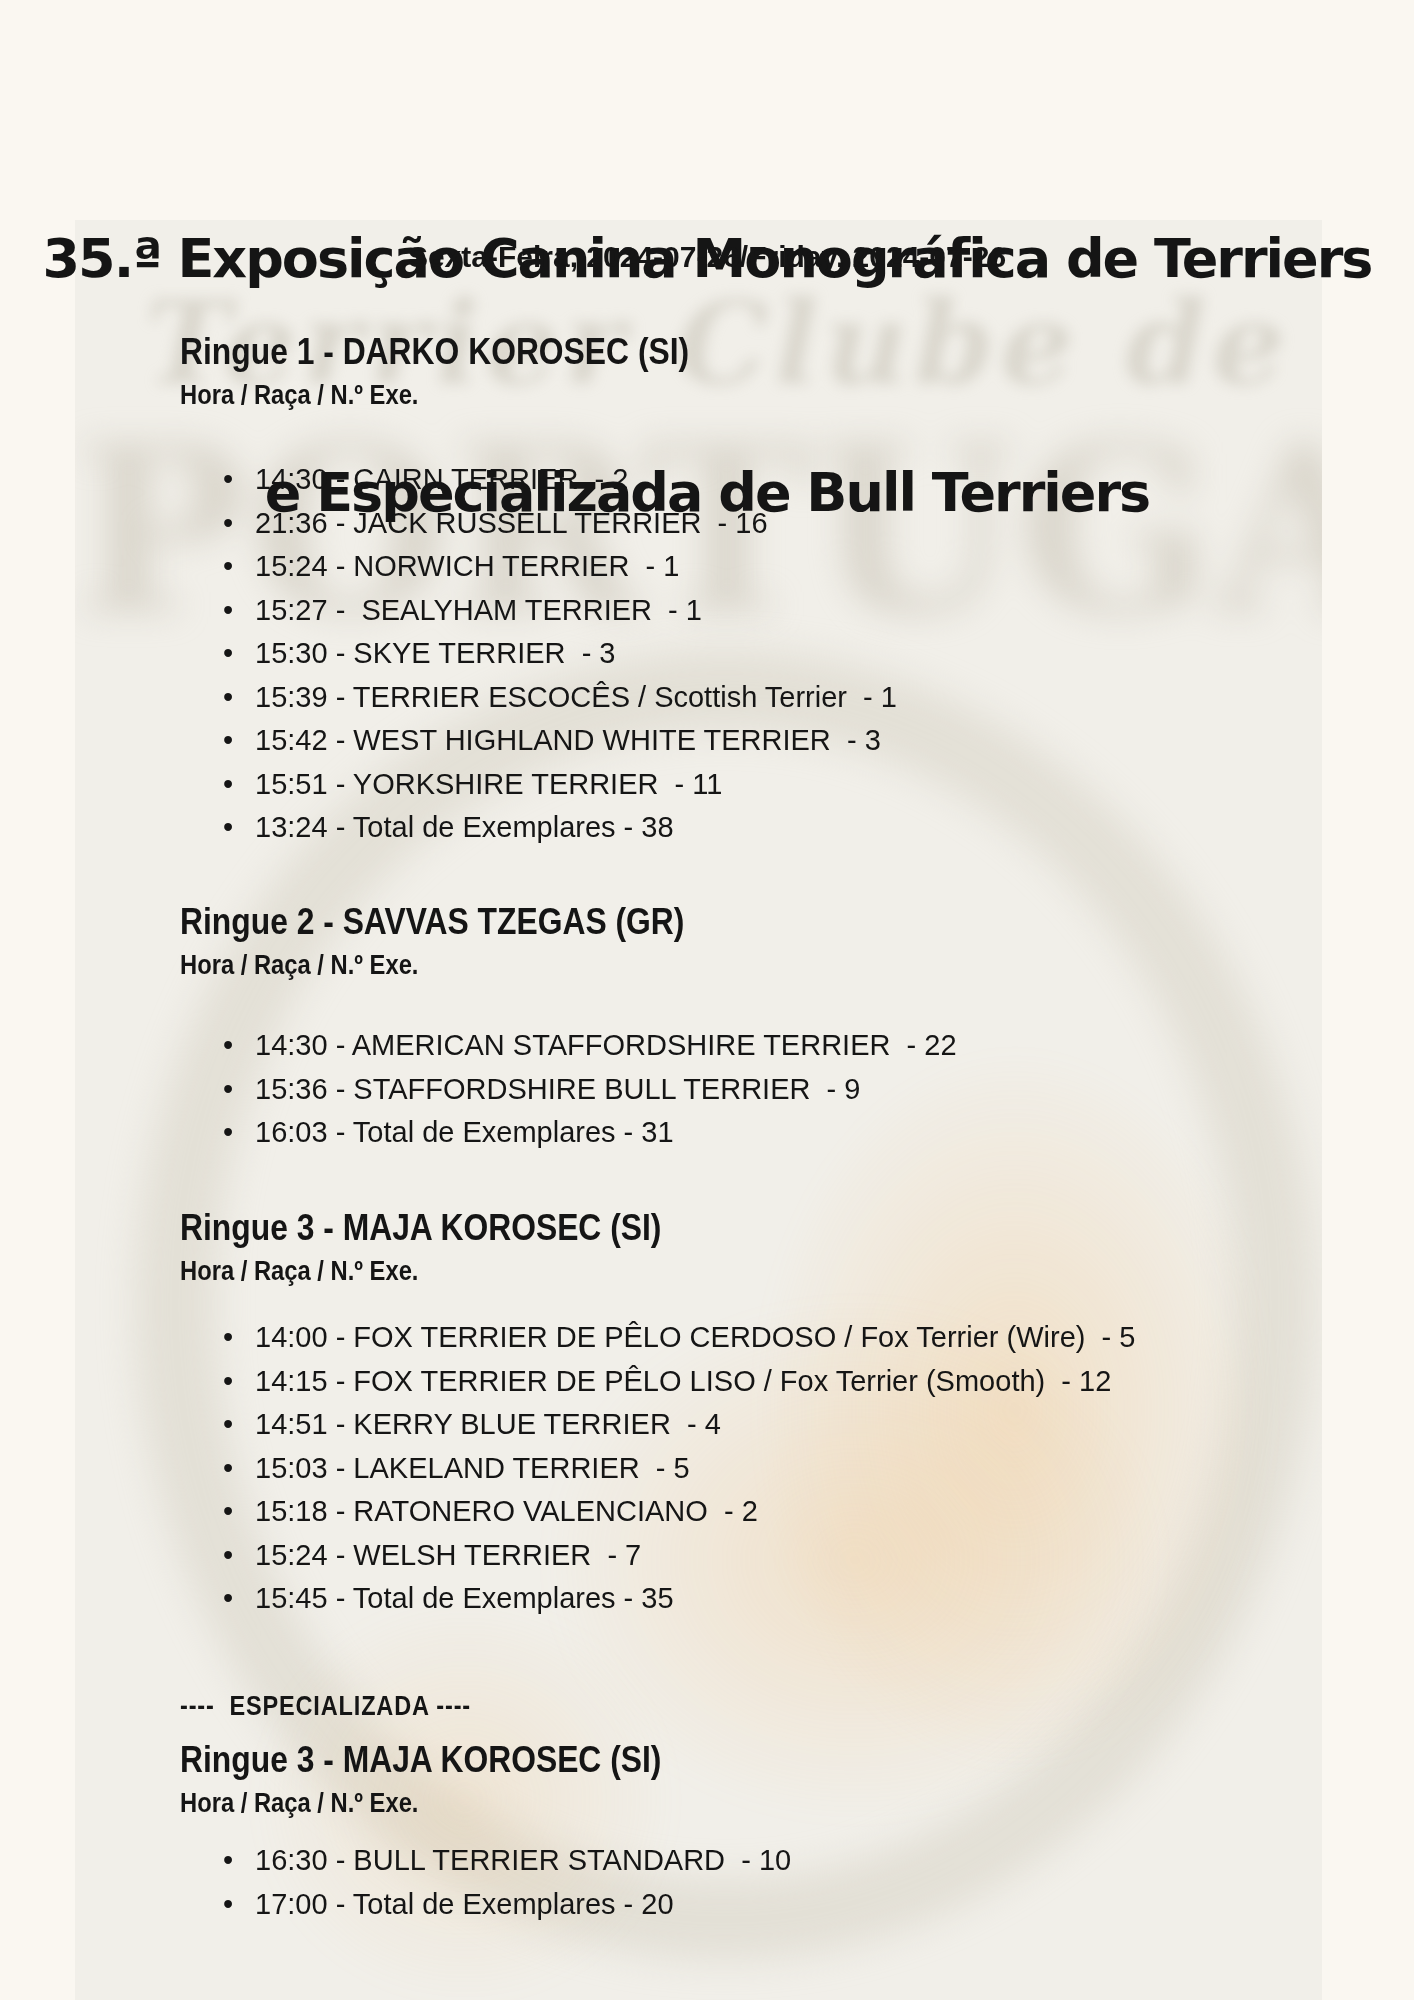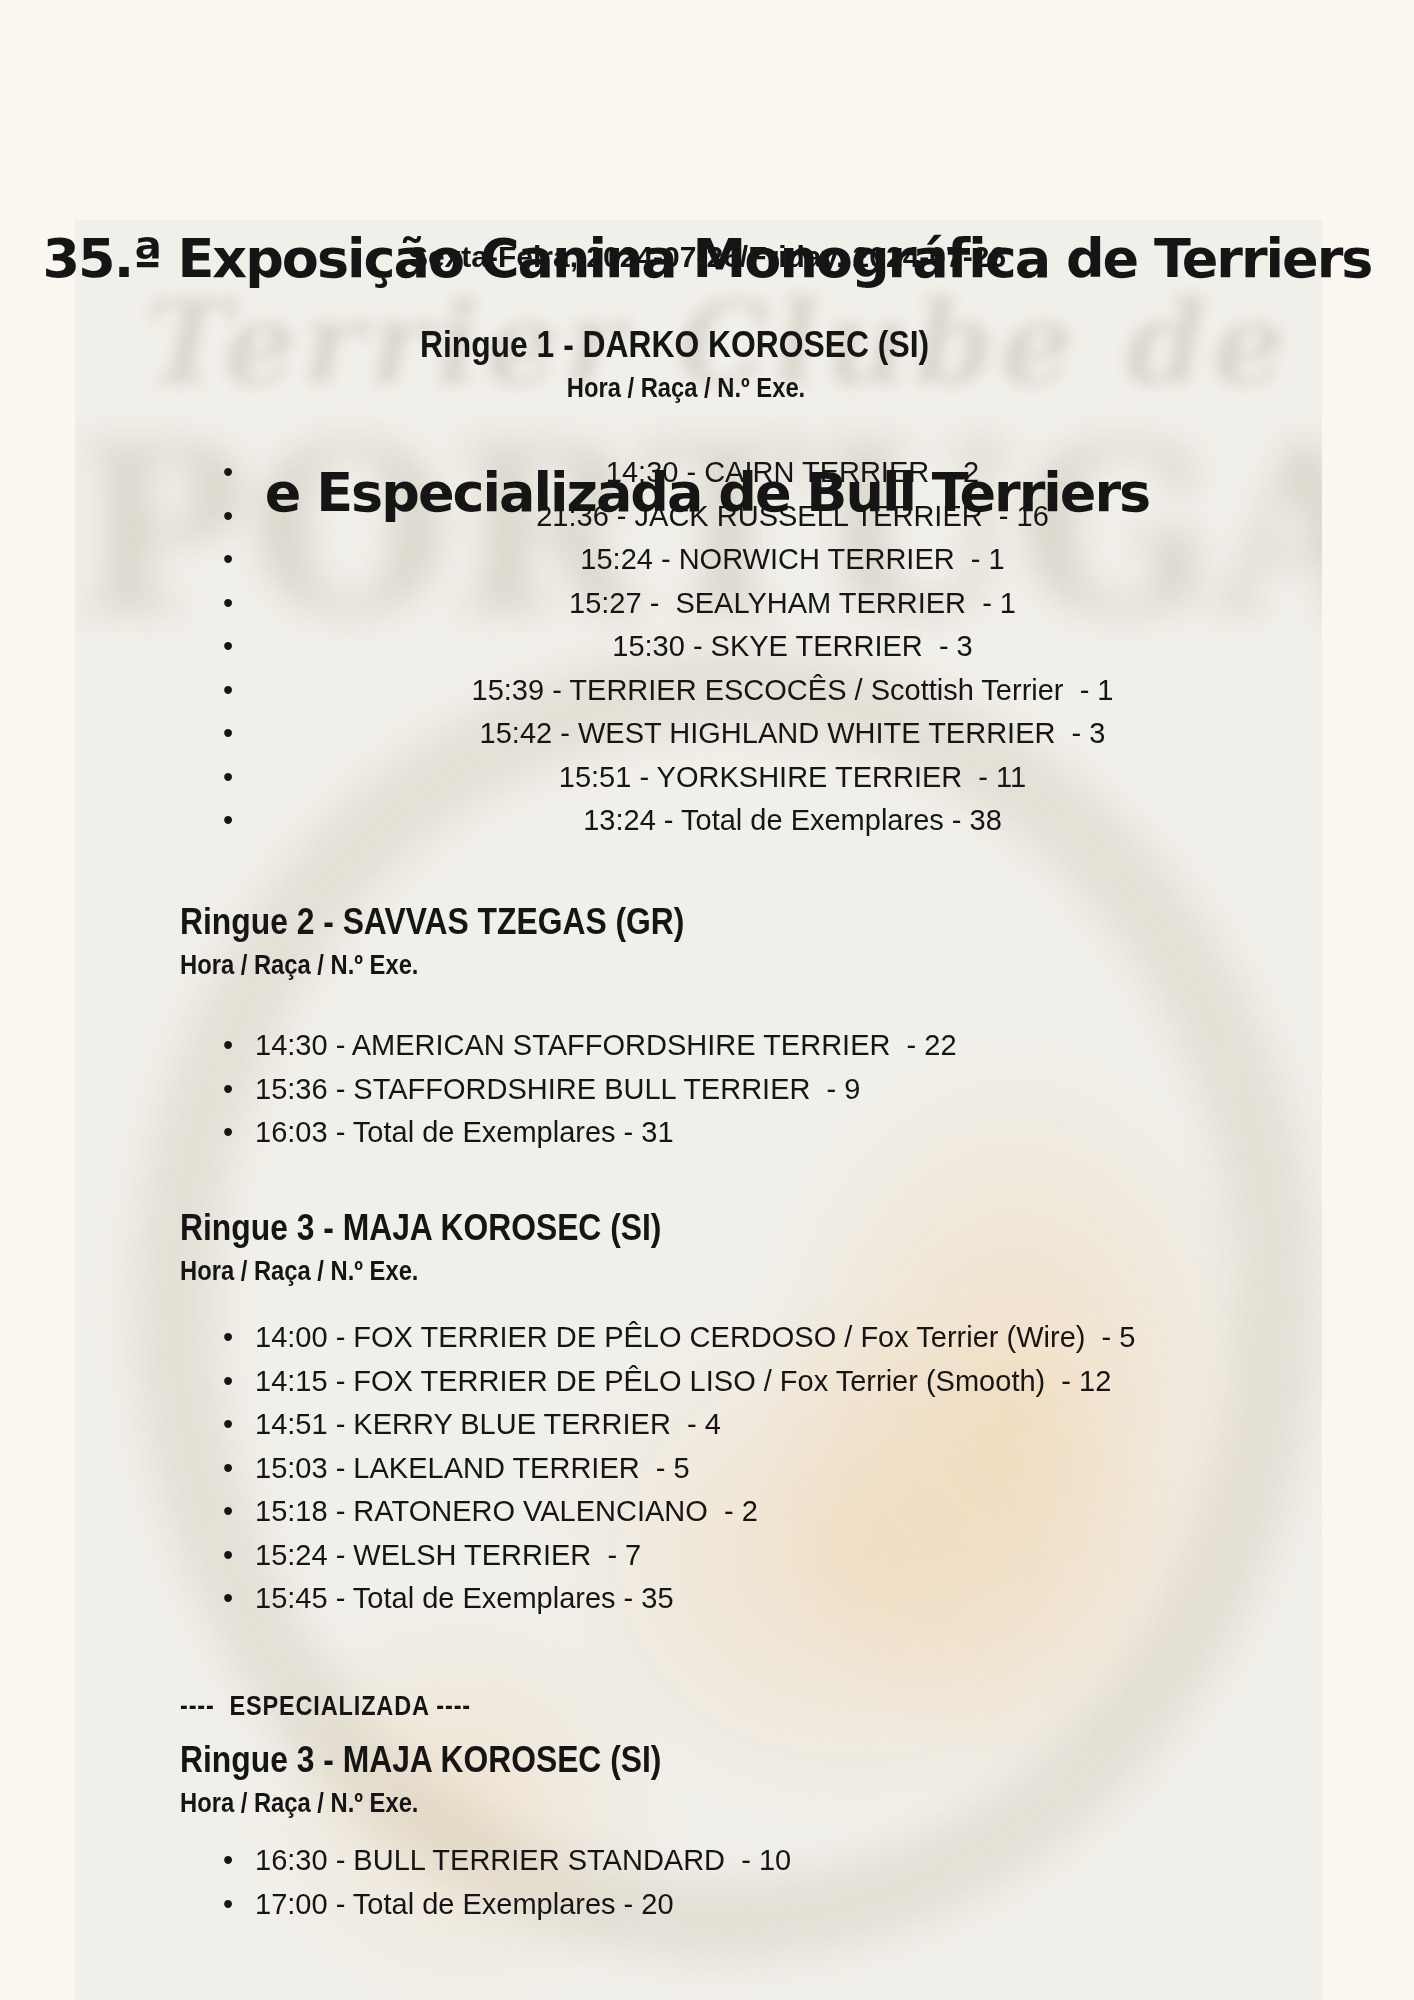--- a/index.html
+++ b/index.html
@@ -88,21 +88,21 @@
     left: 0; top: 240px; width: 100%;
     text-align: center;
     font-weight: bold;
     font-size: 30px;
     line-height: 34px;
     white-space: pre-wrap;
   }
 
   
   .sec { position: absolute; left: 180px; width: 1150px; }
-  .sec-0 { top: 323px; text-align: center; }
+  .sec-0 { top: 330px; }
   .sec-1 { top: 900px; }
   .sec-2 { top: 1206px; }
   .sec-3 { top: 1688px; }
 
   .divider {
     margin: 0 0 14px 0;
     font-weight: bold;
     font-size: 28px;
     line-height: 36px;
     letter-spacing: 1px;

